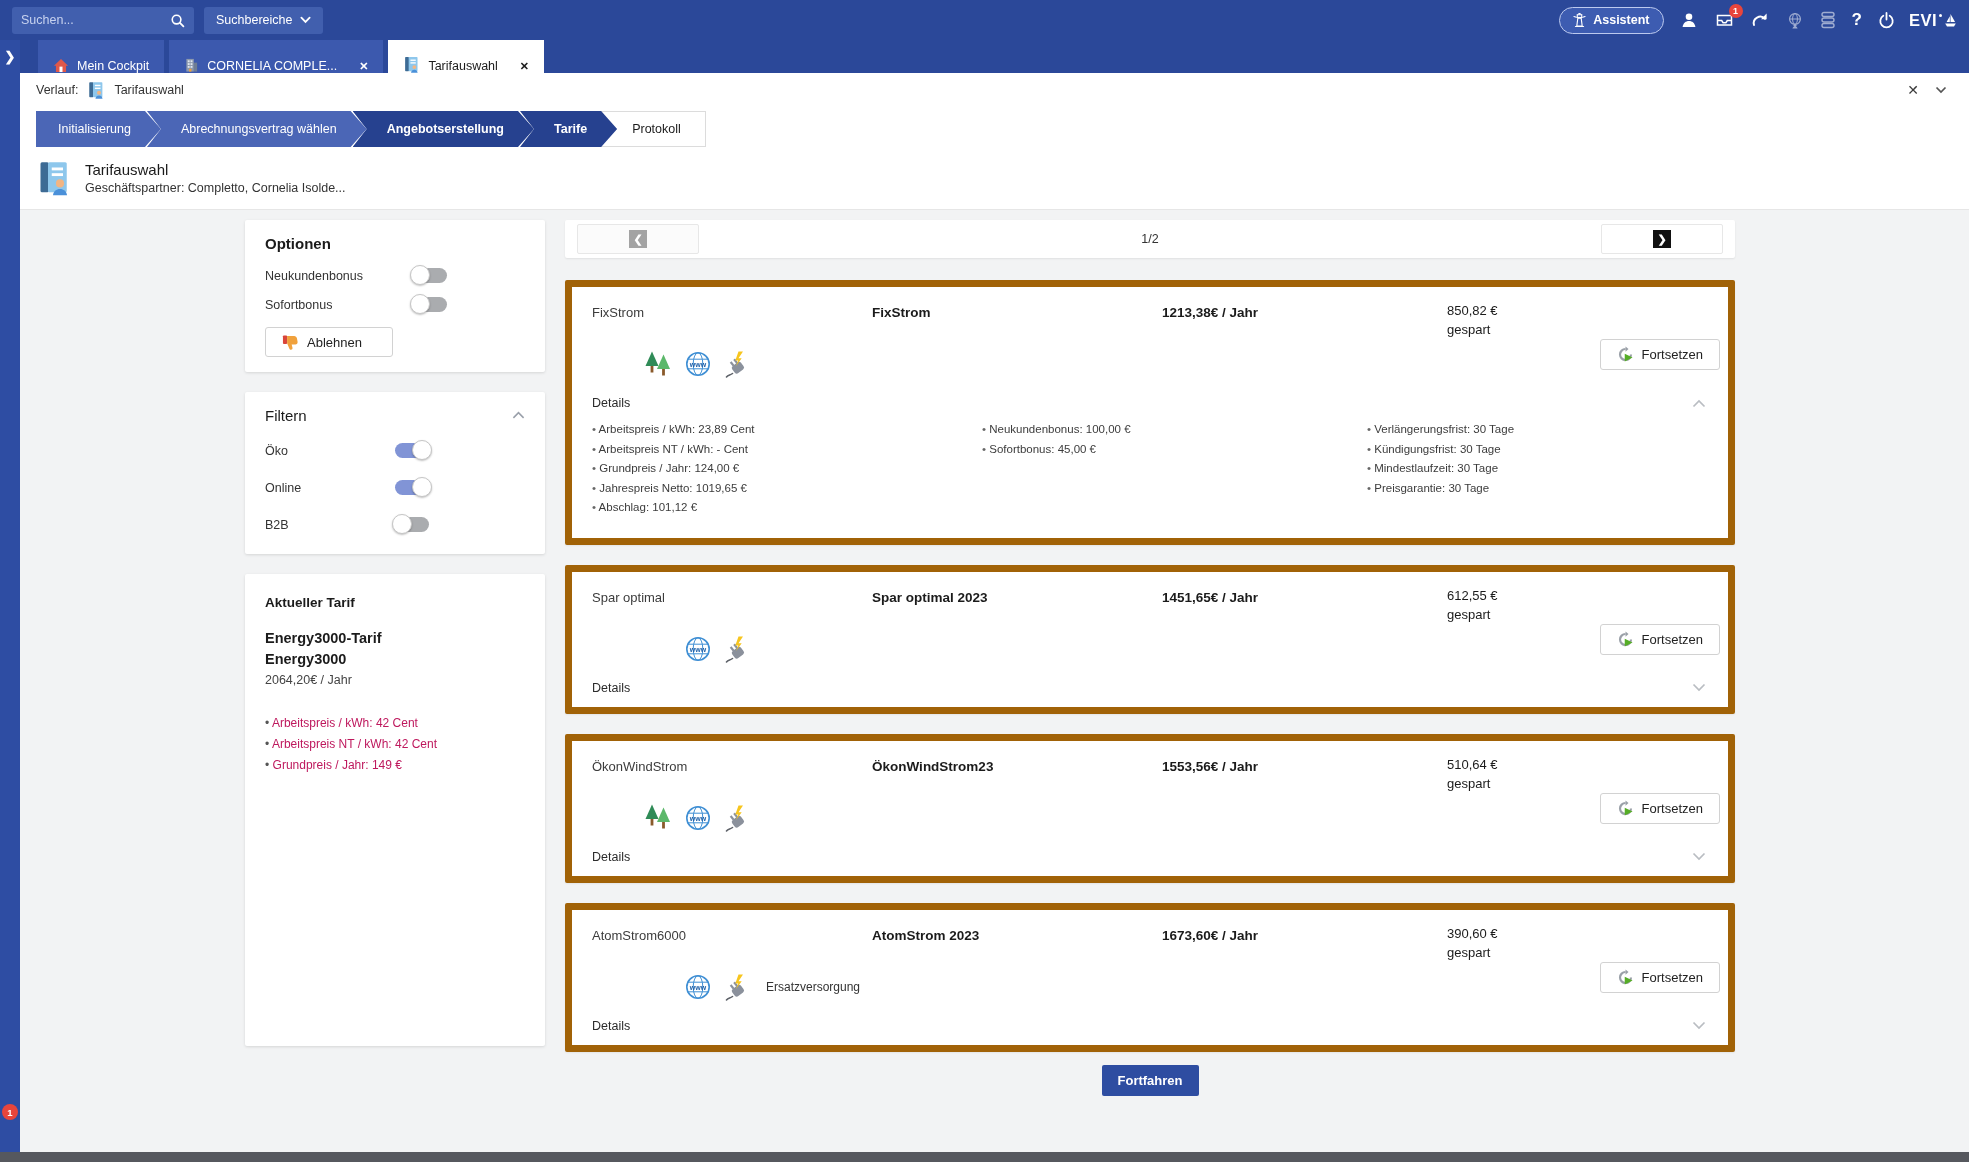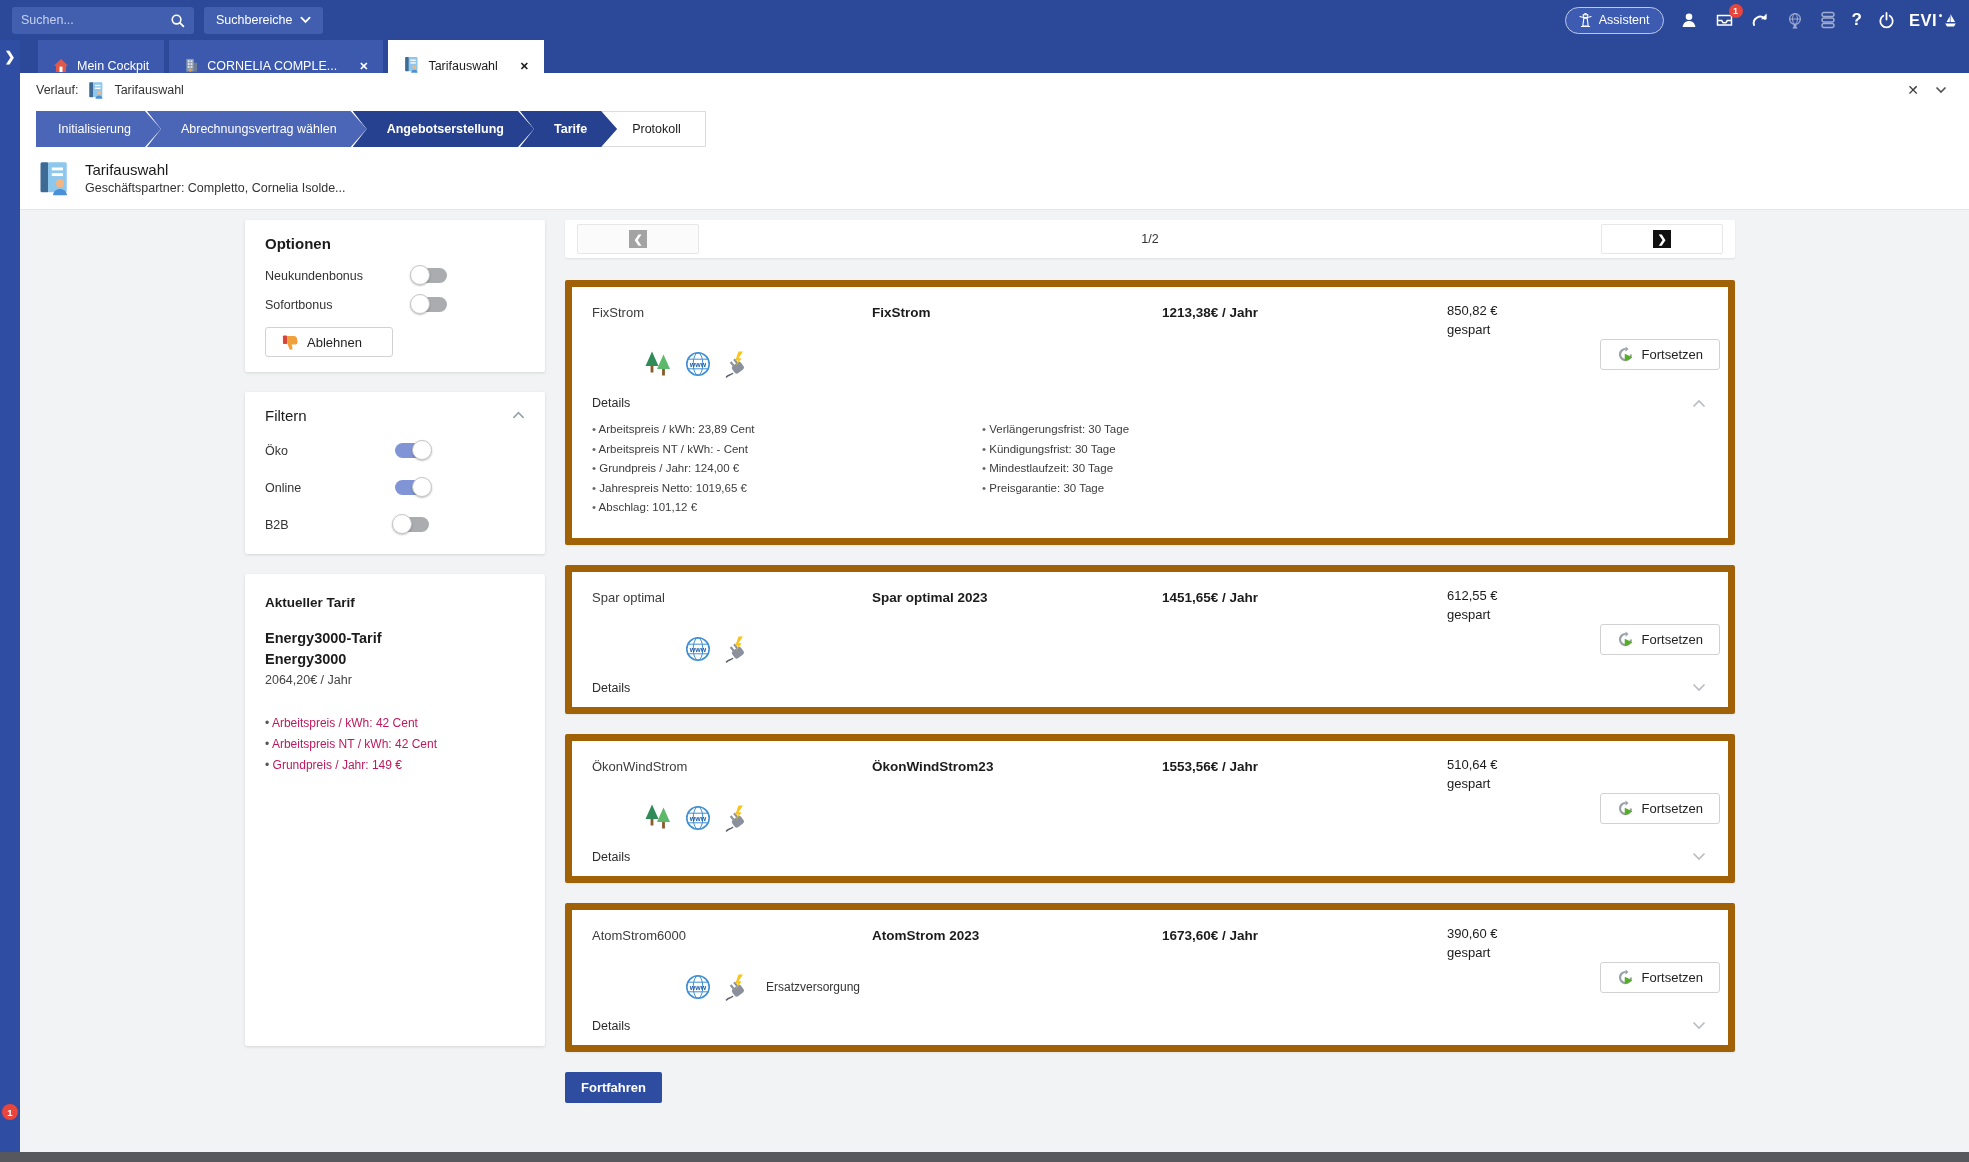--- a/index.html
+++ b/index.html
@@ -5,21 +5,21 @@
 *{margin:0;padding:0;box-sizing:border-box}
 html,body{width:1969px;height:1162px}
 body{font-family:"Liberation Sans",sans-serif;position:relative;background:#f2f3f4;overflow:hidden;font-size:13px;color:#333}
 
 .topbar{position:absolute;top:0;left:0;right:0;height:40px;background:#2b4899;display:flex;align-items:center;padding:0 12px;z-index:30}
 .search-box{width:182px;height:27px;background:#415fae;border-radius:3px;display:flex;align-items:center;padding:0 9px;gap:6px}
 .search-box input{flex:1;background:transparent;border:none;outline:none;color:#fff;font-size:12.5px;font-family:"Liberation Sans",sans-serif;min-width:0}
 .search-box input::placeholder{color:#c7d2ef}
 .scope-btn{margin-left:10px;height:27px;background:#415fae;border-radius:3px;color:#fff;display:flex;align-items:center;gap:8px;padding:0 12px;font-size:12.5px;cursor:pointer;border:none;font-family:"Liberation Sans",sans-serif}
 .topbar-spacer{flex:1}
-.assist-pill{height:27px;border:1.5px solid #bcc9ee;border-radius:14px;background:#3d5cb1;color:#fff;display:flex;align-items:center;gap:7px;padding:0 13px;font-size:12.5px;font-weight:normal;cursor:pointer;font-family:"Liberation Sans",sans-serif}
+.assist-pill{height:27px;border:1.5px solid #bcc9ee;border-radius:14px;background:#3d5cb1;color:#fff;display:flex;align-items:center;gap:7px;padding:0 13px;font-size:12.5px;font-weight:bold;cursor:pointer;font-family:"Liberation Sans",sans-serif}
 .top-icon{margin-left:16px;position:relative;display:flex;align-items:center;cursor:pointer}
 .top-icon.dim{opacity:.55}
 .mini-badge{position:absolute;top:-7px;right:-8px;background:#e8453c;color:#fff;border-radius:8px;font-size:9px;min-width:14px;height:14px;display:flex;align-items:center;justify-content:center;font-weight:bold;padding:0 2px}
 .help-glyph{color:#fff;font-size:17px;font-weight:bold}
 .brand{color:#fff;font-weight:bold;font-size:16.5px;display:flex;align-items:flex-start;gap:2px;margin-left:14px;letter-spacing:.5px}
 .brand .dot{width:3px;height:3px;border-radius:50%;background:#fff;margin-top:3px}
 
 .tabbar{position:absolute;top:40px;left:20px;right:0;height:33px;background:#2b4899;display:flex;align-items:stretch;z-index:20;padding-left:18px}
 .tab{display:flex;align-items:flex-end;gap:8px;padding:0 15px;margin-right:5px;background:#3c59ae;color:#fff;font-size:12.5px;cursor:pointer;white-space:nowrap}
 .tab.active{background:#fff;color:#1b1b1b}
@@ -94,21 +94,21 @@
 .badge-slot{width:32px;display:flex;align-items:center;justify-content:center}
 .badge-note{font-size:12px;color:#333;margin-left:4px}
 .fortsetzen{position:absolute;top:52px;right:8px;height:31px}
 .details-row{display:flex;align-items:center;margin-top:16px}
 .details-link{font-size:12.5px;color:#2b2b2b;cursor:pointer}
 .details-chevron{margin-left:auto;cursor:pointer;display:flex;padding-right:2px}
 .details-grid{display:grid;grid-template-columns:390px 385px 1fr;margin-top:10px;padding-bottom:8px}
 .dcol{list-style:none}
 .dcol li{font-size:11.5px;color:#3c3c3c;line-height:19.5px}
 .dcol li::before{content:"• ";color:#666}
-.footer-row{display:flex;justify-content:flex-start;margin-top:20px}
+.footer-row{display:flex;justify-content:center;margin-top:13px}
 .primary-btn{background:#2e4da1;color:#fff;font-weight:bold;font-size:13px;border:none;border-radius:2px;height:31px;padding:0 16px;cursor:pointer;font-family:"Liberation Sans",sans-serif}
 
 .bottom-bar{position:absolute;left:0;right:0;bottom:0;height:10px;background:#56585e;z-index:40}
 </style>
 </head>
 <body>
 
 <div class="topbar">
   <div class="search-box">
     <input placeholder="Suchen..." style="">
@@ -449,20 +449,24 @@
             </div>
             <div class="details-grid">
               <ul class="dcol">
                 <li>Arbeitspreis / kWh: 23,89 Cent</li>
                 <li>Arbeitspreis NT / kWh: - Cent</li>
                 <li>Grundpreis / Jahr: 124,00 €</li>
                 <li>Jahrespreis Netto: 1019,65 €</li>
                 <li>Abschlag: 101,12 €</li>
               </ul>
               <ul class="dcol">
+                <li>Neukundenbonus: 100,00 €</li>
+                <li>Sofortbonus: 45,00 €</li>
+              </ul>
+              <ul class="dcol">
                 <li>Verlängerungsfrist: 30 Tage</li>
                 <li>Kündigungsfrist: 30 Tage</li>
                 <li>Mindestlaufzeit: 30 Tage</li>
                 <li>Preisgarantie: 30 Tage</li>
               </ul>
             </div>
           </div>
           <div class="tcard">
             <div class="trow">
               <span class="t-name">Spar optimal</span>

